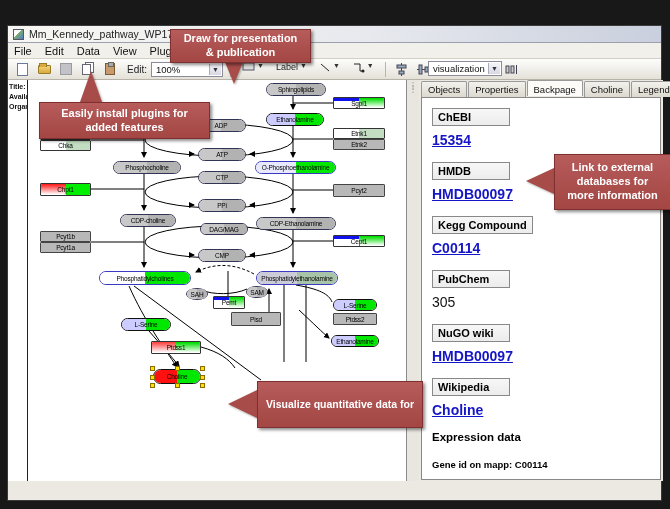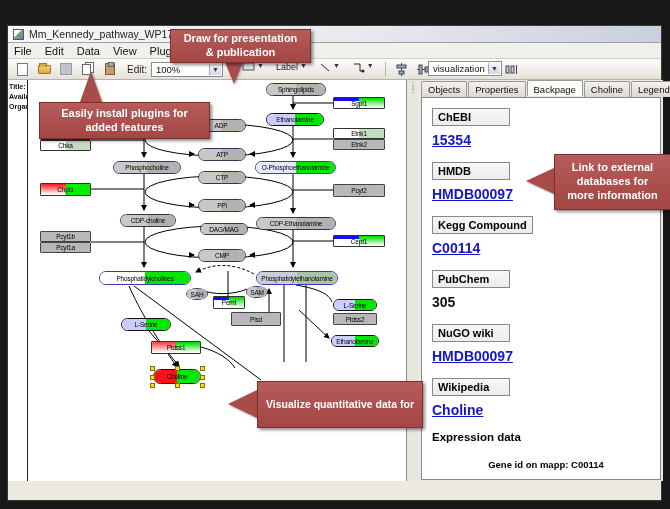--- a/index.html
+++ b/index.html
@@ -63,23 +63,23 @@
 
   
   .panel { position:absolute; left:411px; top:0; width:244px; height:401px; background:#ece9e2; }
   .tabs { position:absolute; left:2px; top:1px; height:16px; display:flex; }
   .tab { font-size:9.5px; color:#111; padding:2px 6px 2px; border:1px solid #999; border-bottom:none; background:linear-gradient(#f2f1ec,#ddd9cf); margin-right:1px; border-radius:2px 2px 0 0; }
   .tab.active { background:#fcfbf8; position:relative; top:-1px; padding-top:3px; }
   .panel-body { position:absolute; left:2px; top:17px; width:240px; height:383px; background:#fff; border:1px solid #888; padding:9px 0 0 10px; overflow:hidden; }
   .bp-header { display:inline-block; min-width:78px; border:1px solid #888; background:linear-gradient(#f7f7f7,#ececec); font-size:11px; font-weight:bold; color:#000; padding:2px 5px; }
   .bp-value { font-size:14px; font-weight:bold; margin:6px 17px 13px 0; }
   .bp-value a { color:#1515c8; }
-  .bp-value .plain { color:#111; font-weight:bold; }
+  .bp-value .plain { color:#111; font-weight:normal; }
   .expr-heading { font-size:11.5px; font-weight:bold; color:#000; margin:4px 0 16px; }
-  .geneid-line { font-size:9.5px; font-weight:bold; color:#000; margin-bottom:3px;text-align:center; }
+  .geneid-line { font-size:9.5px; font-weight:bold; color:#000; margin-bottom:3px; }
   table.expr { border-collapse:collapse; border:1px solid #555; }
   table.expr td { border:1px solid #555; font-size:9px; font-weight:bold; color:#111; text-align:center; padding:3px 4px; }
   table.expr td:first-child { width:58px; }
   table.expr td:last-child { width:60px; }
 
   
   .callout { position:absolute; background:linear-gradient(#b65c5a,#a34644); border:1px solid #7e2f2f; color:#fff; font-weight:bold; text-align:center; box-shadow:2px 2px 3px rgba(0,0,0,.45); z-index:60; display:flex; flex-direction:column; justify-content:center; }
   .callout div { line-height:1.25; }
   .arrow { position:absolute; width:0; height:0; z-index:59; filter:drop-shadow(1px 1px 1px rgba(0,0,0,.35)); }
   .co-draw { left:162px; top:3px; width:141px; height:34px; font-size:11px; }

